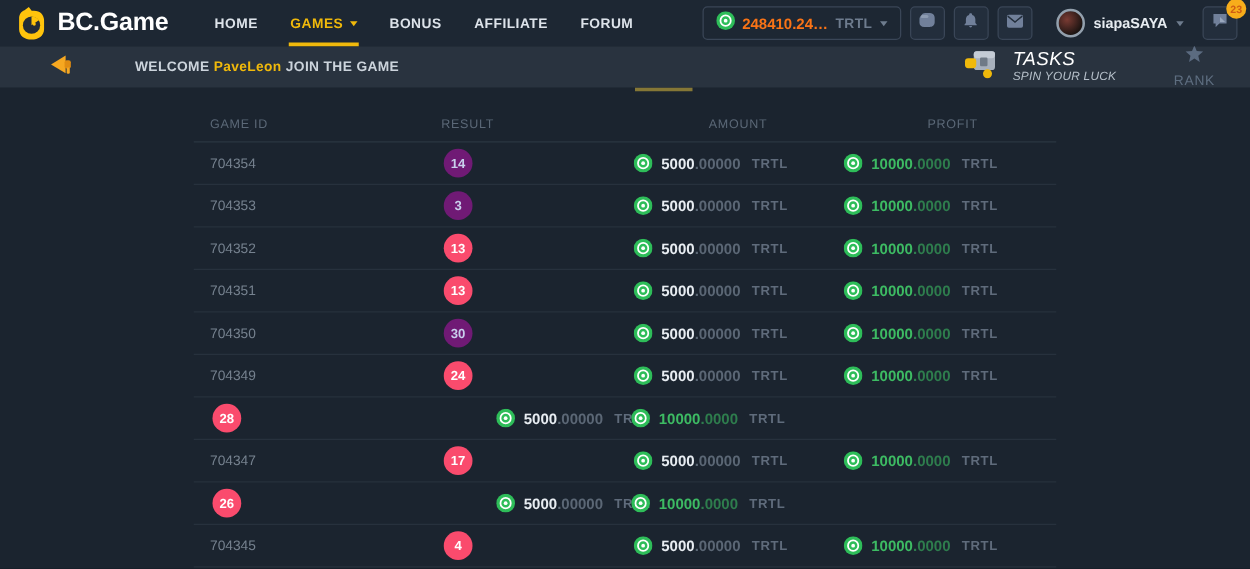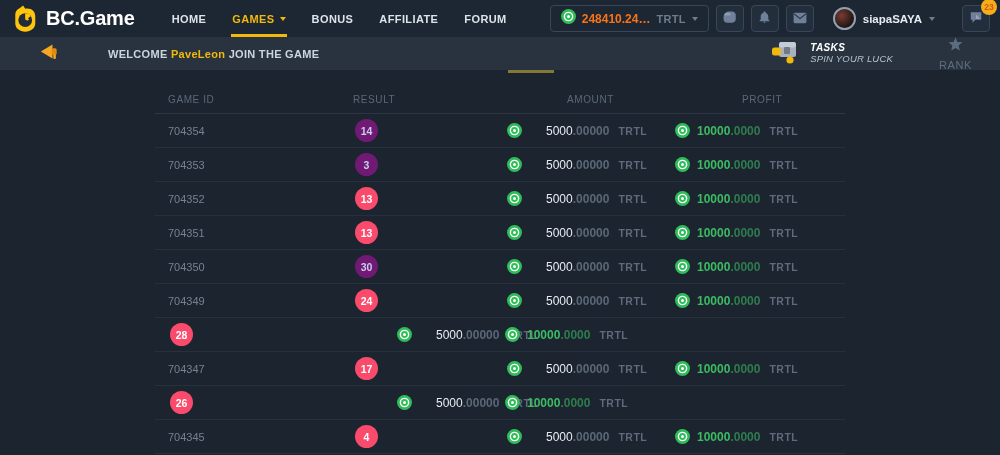--- a/index.html
+++ b/index.html
@@ -27,32 +27,32 @@
   .topbar-right { margin-left:auto; display:flex; align-items:center; gap:7px; }
   .balance-pill { display:flex; align-items:center; gap:6px; border:1px solid #3a4657; border-radius:4px; height:27px; padding:0 10px; cursor:pointer; }
   .balance-value { color:#f97316; font-size:12px; font-weight:bold;text-align:right; }
   .balance-cur { color:#6e7c8e; font-size:11px; font-weight:bold; letter-spacing:0.3px; }
   .icon-btn { width:28px; height:27px; border:1px solid #3a4657; border-radius:4px; background:#232e3c;
               display:flex; align-items:center; justify-content:center; cursor:pointer; position:relative; }
   .user { display:flex; align-items:center; gap:7px; margin-left:12px; margin-right:4px; cursor:pointer; }
   .avatar { width:23px; height:23px; border-radius:50%; border:2px solid #93a0ad;
             background:radial-gradient(circle at 35% 35%, #7a3b33, #1c1412 72%); }
   .username { color:#e7ecf1; font-size:11.5px; font-weight:bold; }
-  .chat-btn { margin-left:16px; }
+  .chat-btn { margin-left:4px; }
   .badge { position:absolute; top:-7px; right:-8px; min-width:16px; height:16px; border-radius:50%;
            background:#f7ad1b; color:#cf5d13; font-size:8.5px; font-weight:bold;
            display:flex; align-items:center; justify-content:center; }
 
   
   .banner { height:33px; background:#29333f; display:flex; align-items:center; padding:0 24px 0 40px; position:relative; z-index:2; }
   .banner-text { margin-left:48px; font-size:11px; font-weight:bold; color:#ccd4dc; letter-spacing:0.3px; }
   .banner-user { color:#f0b90b; }
   .banner-right { margin-left:auto; display:flex; align-items:center; }
   .tasks { display:flex; align-items:center; gap:9px; font-style:italic; cursor:pointer; }
-  .tasks-title { color:#ffffff; font-weight:bold; font-size:10px; letter-spacing:0.4px; line-height:1.15; }
+  .tasks-title { color:#ffffff; font-weight:normal; font-size:15px; letter-spacing:0.4px; line-height:1.15; }
   .tasks-sub { color:#b6c0ca; font-size:9.5px; letter-spacing:0.2px; line-height:1.15; }
   .rank { display:flex; align-items:center; gap:6px; margin-left:46px; margin-right:4px;
           color:#5e6e80; font-weight:normal; font-size:11px; letter-spacing:0.6px; cursor:pointer;flex-direction:column; }
 
   
   .content { position:relative; height:385px; background:#1b242f; }
   .tab-indicator { position:absolute; left:508px; top:0; width:46px; height:3px; background:#857736; }
 
   .bets-table { position:absolute; left:155px; top:16px; width:690px; }
   .thead, .trow { display:grid; grid-template-columns:185px 110px 170px 225px; align-items:center; }
@@ -63,21 +63,21 @@
   .trow { height:34px; border-bottom:1px solid #27313d; cursor:pointer; }
   .cell-id { padding-left:13px; color:#76828f; font-size:11px; }
   .cell-result { padding-left:15px; }
   .result-badge { width:23px; height:23px; border-radius:50%; display:flex; align-items:center; justify-content:center;
                   font-size:10.5px; font-weight:bold; }
   .result-badge.navy { background:#701a75; color:#c9cfec; }
   .result-badge.pink { background:#fa4b6d; color:#ffffff; }
   .cell-amount { display:flex; align-items:center; padding-left:57px; font-size:12px; }
   .cell-profit { display:flex; align-items:center; padding-left:55px; font-size:12px; }
   .coin { width:15px; height:15px; margin-right:7px; flex:none; }
-  .amt-int { color:#e8edf2; font-weight:normal;margin-left:17px; }
+  .amt-int { color:#e8edf2; font-weight:bold; }
   .amt-frac { color:#5b6775; font-weight:bold; }
   .pft-int { color:#3dbb63; font-weight:bold; }
   .pft-frac { color:#2e7d4d; font-weight:bold; }
   .cur { color:#5f6b7b; font-size:10.5px; font-weight:bold; margin-left:9px; letter-spacing:0.5px; }
 </style>
 </head>
 <body>
 
 <div class="page">
 

